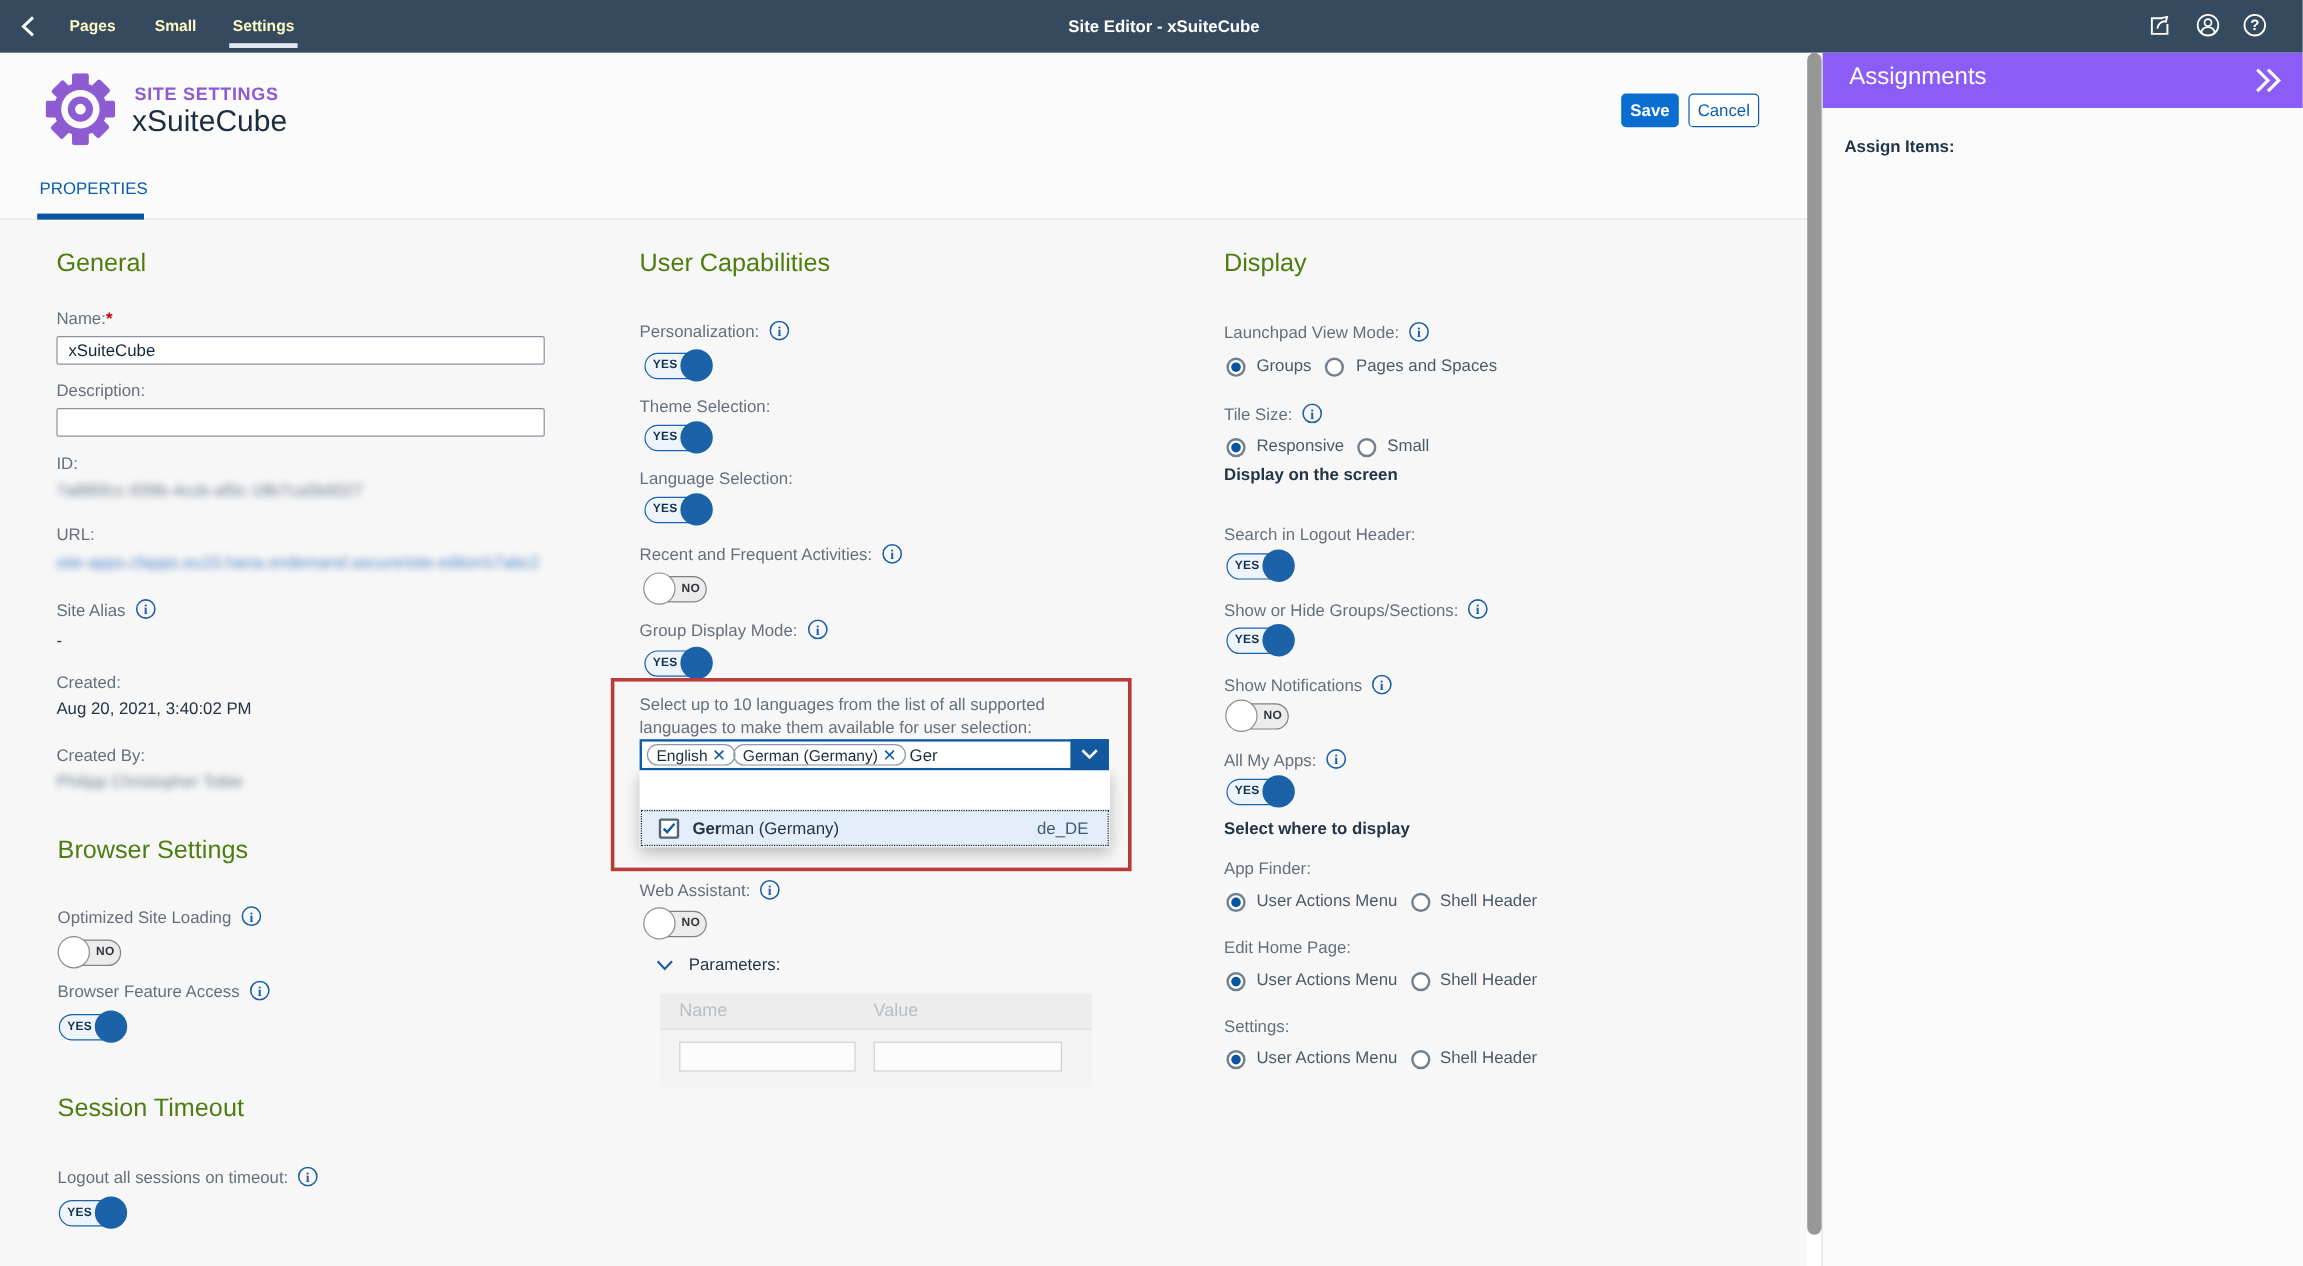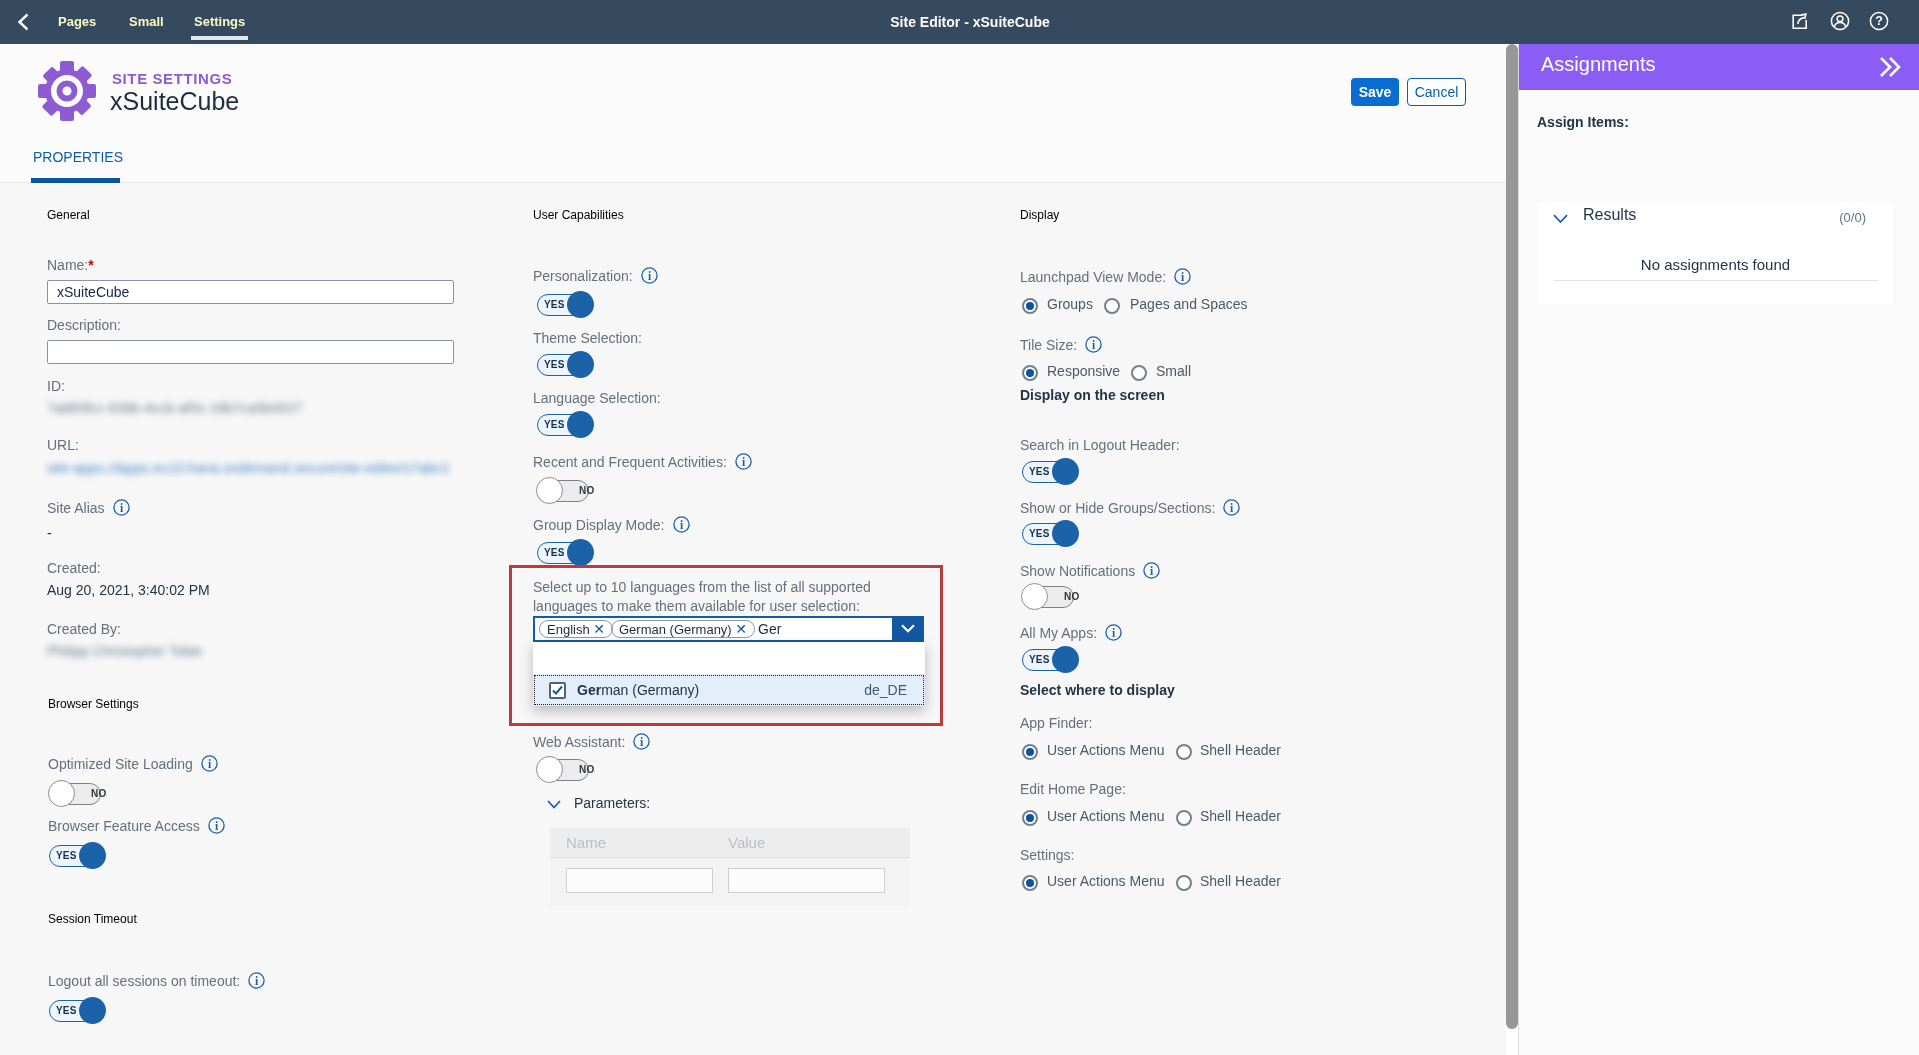--- a/index.html
+++ b/index.html
@@ -14,34 +14,34 @@
 
 #pagehead{position:absolute;left:0;top:44px;width:1506px;height:139px;background:#fbfbfb;border-bottom:1px solid #e7e7e7}
 #sitesettings{position:absolute;left:112px;top:26px;font-size:15px;font-weight:bold;letter-spacing:.6px;color:#8d5bd2}
 #bigtitle{position:absolute;left:110px;top:43px;font-size:25px;color:#1d2d3e}
 .btn{position:absolute;height:28px;border-radius:4px;font-size:14px;text-align:center}
 #savebtn{left:1351px;top:34px;width:48px;background:#0a6ed1;color:#fff;font-weight:bold;line-height:28px}
 #cancelbtn{left:1407px;top:34px;width:59px;background:#fff;border:1px solid #0a5dab;color:#0a5dab;line-height:26px}
 #proptab{position:absolute;left:33px;top:105px;font-size:14px;color:#0a5dab}
 #propline{position:absolute;left:31px;top:134px;width:89px;height:5px;background:#0854a0}
 
-.h2{position:absolute;font-size:12px;color:#000000;white-space:nowrap}
+.h2{position:absolute;font-size:21px;color:#4d7c0f;white-space:nowrap}
 .lbl{position:absolute;font-size:14px;color:#64707d;white-space:nowrap;display:flex;align-items:center}
 .lbl svg{margin-left:8px;flex:none}
 .val{position:absolute;font-size:14px;color:#223548;white-space:nowrap}
 .bold14{position:absolute;font-size:14px;font-weight:bold;color:#223548;white-space:nowrap}
 .star{color:#c00;font-weight:bold}
 .inp{position:absolute;width:407px;height:24px;background:#fff;border:1px solid #8b949e;border-radius:2px;font-size:14px;color:#13283d;line-height:22px;padding-left:9px}
 .blur{position:absolute;font-size:14px;color:#6b7f93;filter:blur(3px);white-space:nowrap}
 .blurb{position:absolute;font-size:14px;color:#4a86c9;filter:blur(3px);white-space:nowrap}
 
 .sw{position:absolute;width:58px;height:27px}
 .sw .pill{position:absolute;left:1px;top:3px;width:50px;height:22px;border-radius:11px;border:1px solid #1b62a9;background:#edf4fc;font-size:10px;font-weight:bold;color:#14324f;line-height:20px;padding-left:6px;letter-spacing:.2px}
 .sw .knob{position:absolute;left:31px;top:0;width:27px;height:27px;border-radius:50%;background:#1b62a9}
-.swno .pill{left:3px;border-color:#7e8287;background:#ececec;padding-left:39px;color:#32363a}
+.swno .pill{left:3px;border-color:#7e8287;background:#ececec;padding-left:28px;color:#32363a}
 .swno .knob{left:0;background:#fff;border:1px solid #898c8f}
 
 .radio{position:absolute;width:16px;height:16px;border-radius:50%;border:2px solid #71808e;background:#fff}
 .radio span{position:absolute;left:2px;top:2px;width:8px;height:8px;border-radius:50%;background:#0854a0}
 .rlbl{position:absolute;font-size:14px;color:#4b5a68;white-space:nowrap}
 
 #redbox{position:absolute;left:509px;top:565px;width:434px;height:161px;border:3px solid #b63d3a}
 #tokfield{position:absolute;left:533px;top:616px;width:391px;height:26px;background:#fff;border:2px solid #0f5ca8}
 .token{position:absolute;top:2px;height:18px;border:1px solid #8d99a5;border-radius:9px;font-size:13px;color:#1d2d3e;line-height:16px;padding:0 7px;white-space:nowrap}
 .token b{color:#0f5aa7;font-weight:normal;font-size:14px}
@@ -330,22 +330,13 @@
     <div id="scrollthumb"></div>
   </div>
 <div id="panel">
   <div id="panelhead">
     <div class="t">Assignments</div>
     <svg class="abs" style="left:359px;top:12px" width="24" height="22" viewBox="0 0 24 22">
         <path d="M3 2 L12 11 L3 20 M12 2 L21 11 L12 20" fill="none" stroke="#fff" stroke-width="2.6"></path>
       </svg>
   </div>
   <div class="bold14" style="left:18px;top:70px">Assign Items:</div>
-  <div id="assigncard">
-    <svg class="abs" style="left:15px;top:11px" width="15" height="10" viewBox="0 0 15 10">
-        <path d="M1 1.2 L7.5 8 L14 1.2" fill="none" stroke="#1b5fa8" stroke-width="1.8"></path>
-      </svg>
-    <div class="abs" style="left:45px;top:3px;font-size:16px;color:#223548">Results</div>
-    <div class="abs" style="right:27px;top:7px;font-size:13px;color:#5b738b">(0/0)</div>
-    <div class="abs" style="left:0;top:53px;width:100%;text-align:center;font-size:15px;color:#223548">No assignments found</div>
-    <div class="abs" style="left:16px;top:77px;width:324px;height:1px;background:#e3e3e3"></div>
-  </div>
 </div>
 
 </body></html>

